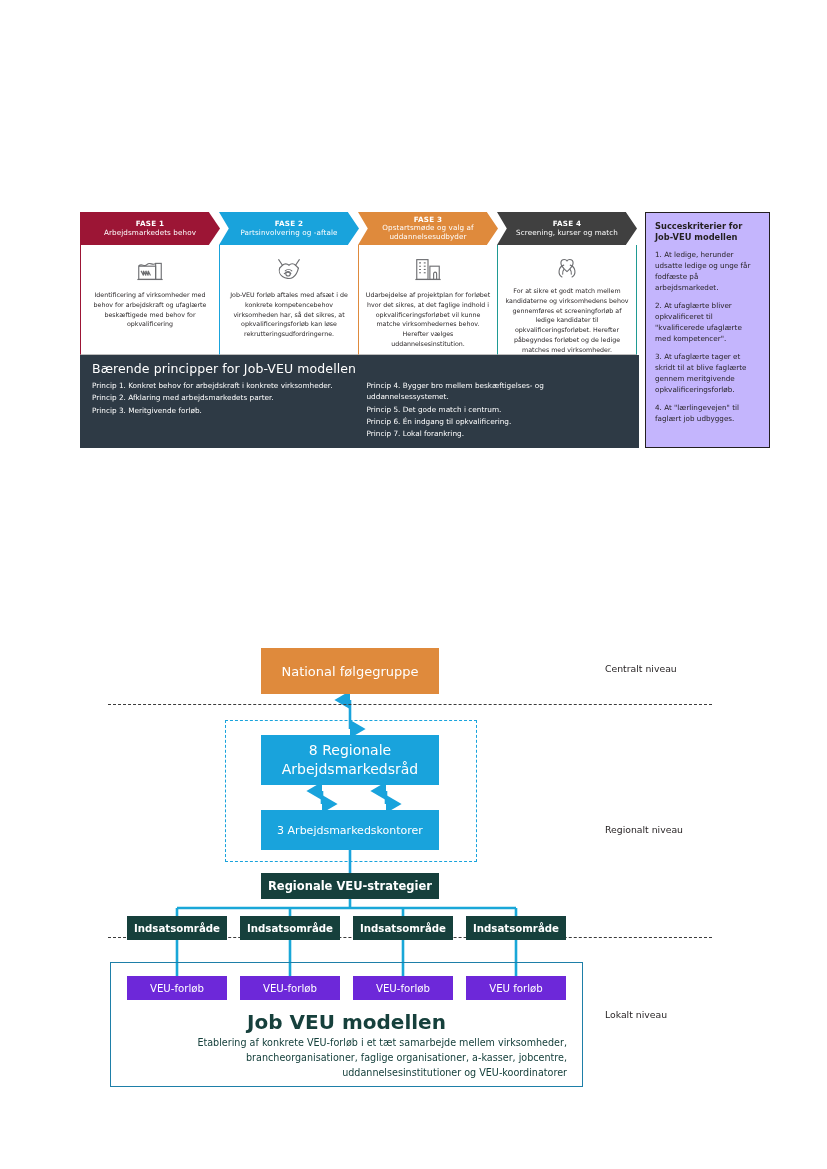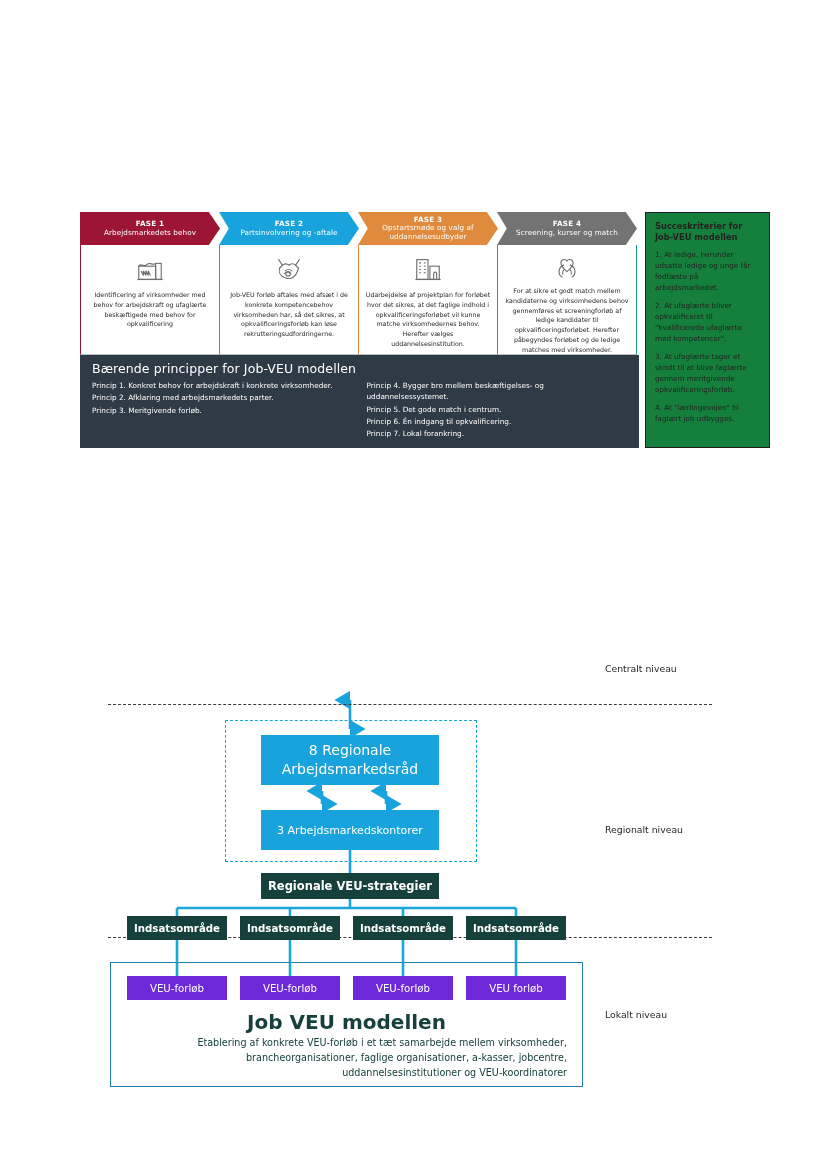--- a/index.html
+++ b/index.html
@@ -138,21 +138,21 @@
   
   .success-panel {
     position: absolute;
     left: 565px;
     top: 0;
     width: 125px;
     height: 236px;
     border: 1px solid #231f20;
     box-sizing: border-box;
     padding: 8px 9px;
-    background: #15803d;
+    background: #c4b5fd;
   }
   .success-panel h3 {
     margin: 0 0 7px 0;
     font-size: 8.3px;
     font-weight: bold;
     line-height: 1.35;
   }
   .success-panel p {
     margin: 0 0 7px 0;
     font-size: 7.2px;
@@ -356,21 +356,21 @@
             <line x1="6.5" y1="20" x2="8.5" y2="20"></line>
             <line x1="11.5" y1="20" x2="13.5" y2="20"></line>
             <line x1="2.5" y1="27.2" x2="29.5" y2="27.2"></line>
           </svg>
         </div>
         <div class="phase-text">Udarbejdelse af projektplan for forløbet hvor det sikres, at det faglige indhold i opkvalificeringsforløbet vil kunne matche virksomhedernes behov. Herefter vælges uddannelsesinstitution.</div>
       </div>
     </div>
 
     <div class="phase-col">
-      <div class="phase-header chev" style="background:#737373">
+      <div class="phase-header chev" style="background:#404040">
         <span class="ph-top">FASE 4</span>
         <span class="ph-sub">Screening, kurser og match</span>
       </div>
       <div class="phase-body accent-teal">
         <div class="phase-icon">
           <svg width="30" height="30" viewBox="0 0 32 32" fill="none" stroke="#6d6e71" stroke-width="1.2" stroke-linecap="round" stroke-linejoin="round">
             <path d="M16 21 C12 17.5, 9.5 15, 9.5 11.8 C9.5 9.5, 11.2 8, 13.2 8 C14.6 8, 15.6 8.8, 16 9.6 C16.4 8.8, 17.4 8, 18.8 8 C20.8 8, 22.5 9.5, 22.5 11.8 C22.5 15, 20 17.5, 16 21 Z"></path>
             <path d="M12.5 14 C10 14.8, 8 17, 7.6 20 C7.2 23, 8.4 25.4, 10.6 26.6"></path>
             <path d="M19.5 14 C22 14.8, 24 17, 24.4 20 C24.8 23, 23.6 25.4, 21.4 26.6"></path>
             <path d="M12.8 18.5 C11.6 19.8, 11 21.6, 11.4 23.6"></path>
@@ -443,20 +443,23 @@
     <line x1="416" y1="300" x2="416" y2="336" stroke="#19a7d8" stroke-width="2.6"></line>
   </svg>
 
   <div class="dashed-region"></div>
 
   <div class="level-divider" id="divider-central"></div>
   <div class="level-divider" id="divider-local"></div>
 
   <div class="local-box"></div>
 
+  <div class="node" id="node-national">
+    <span>National følgegruppe</span>
+  </div>
 
   <div class="node" id="node-rar">
     <span>
       <span>8 Regionale</span><br>
       <span>Arbejdsmarkedsråd</span>
     </span>
   </div>
 
   <div class="node" id="node-amk">
     <span>3 Arbejdsmarkedskontorer</span>

